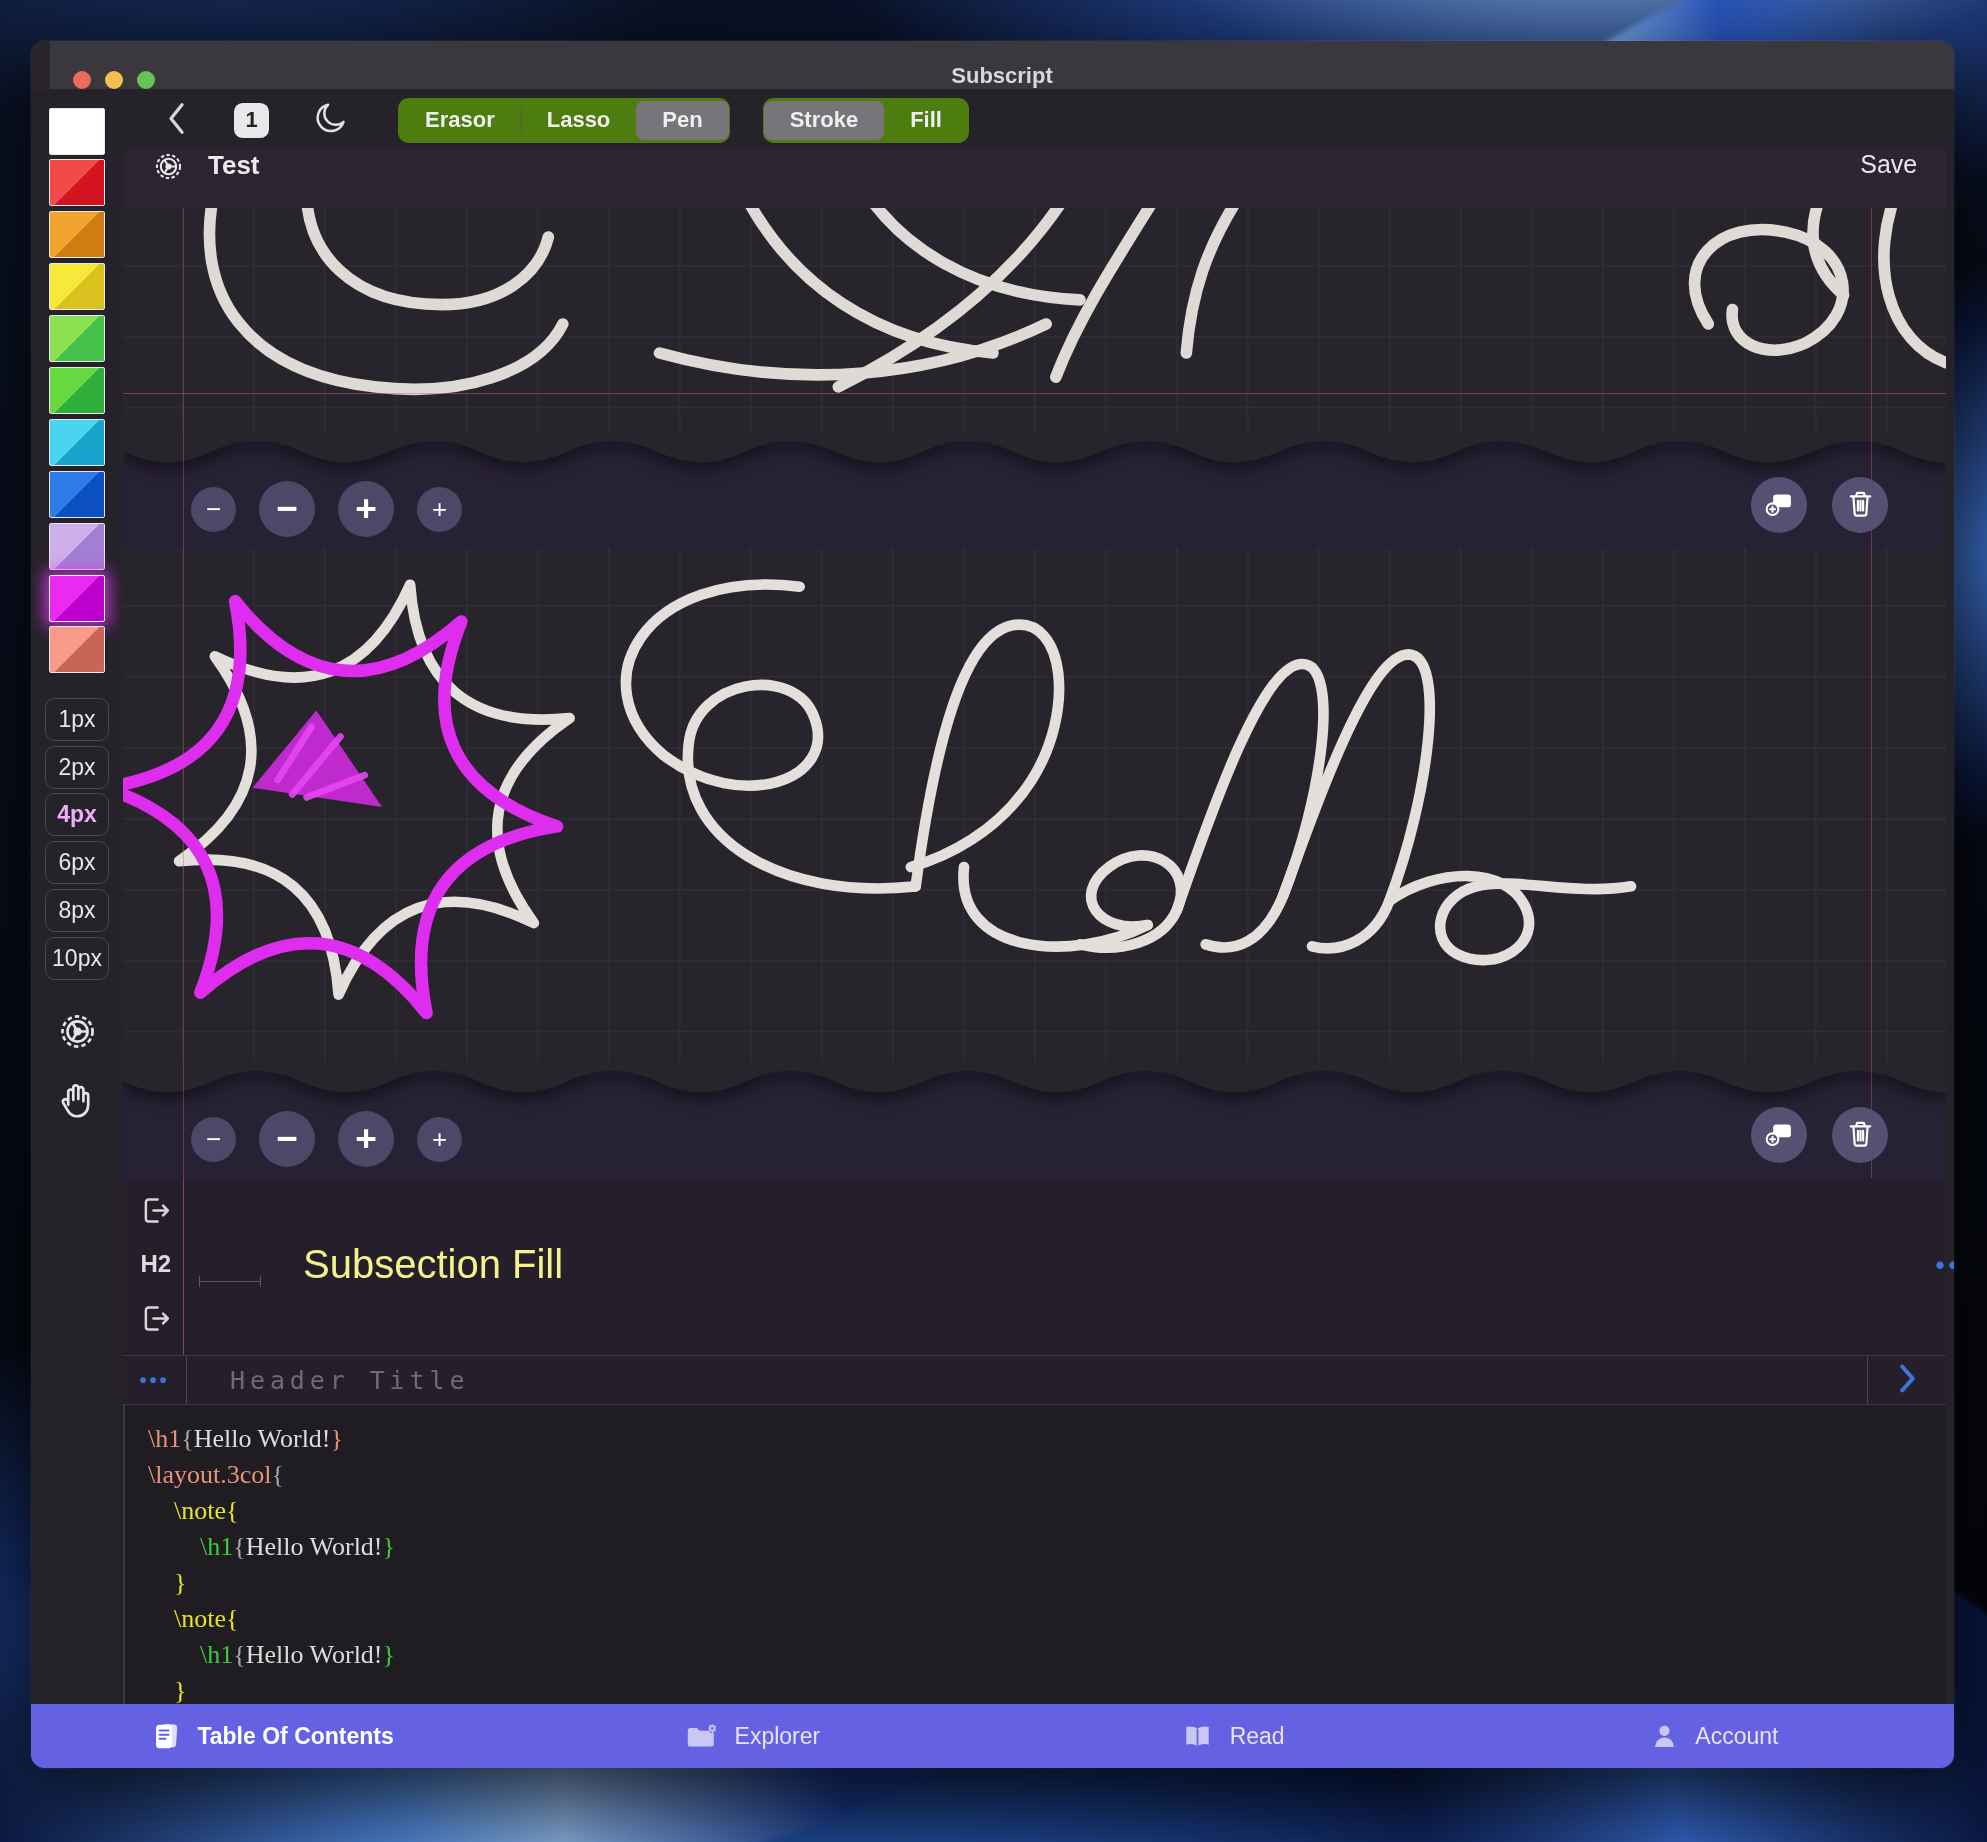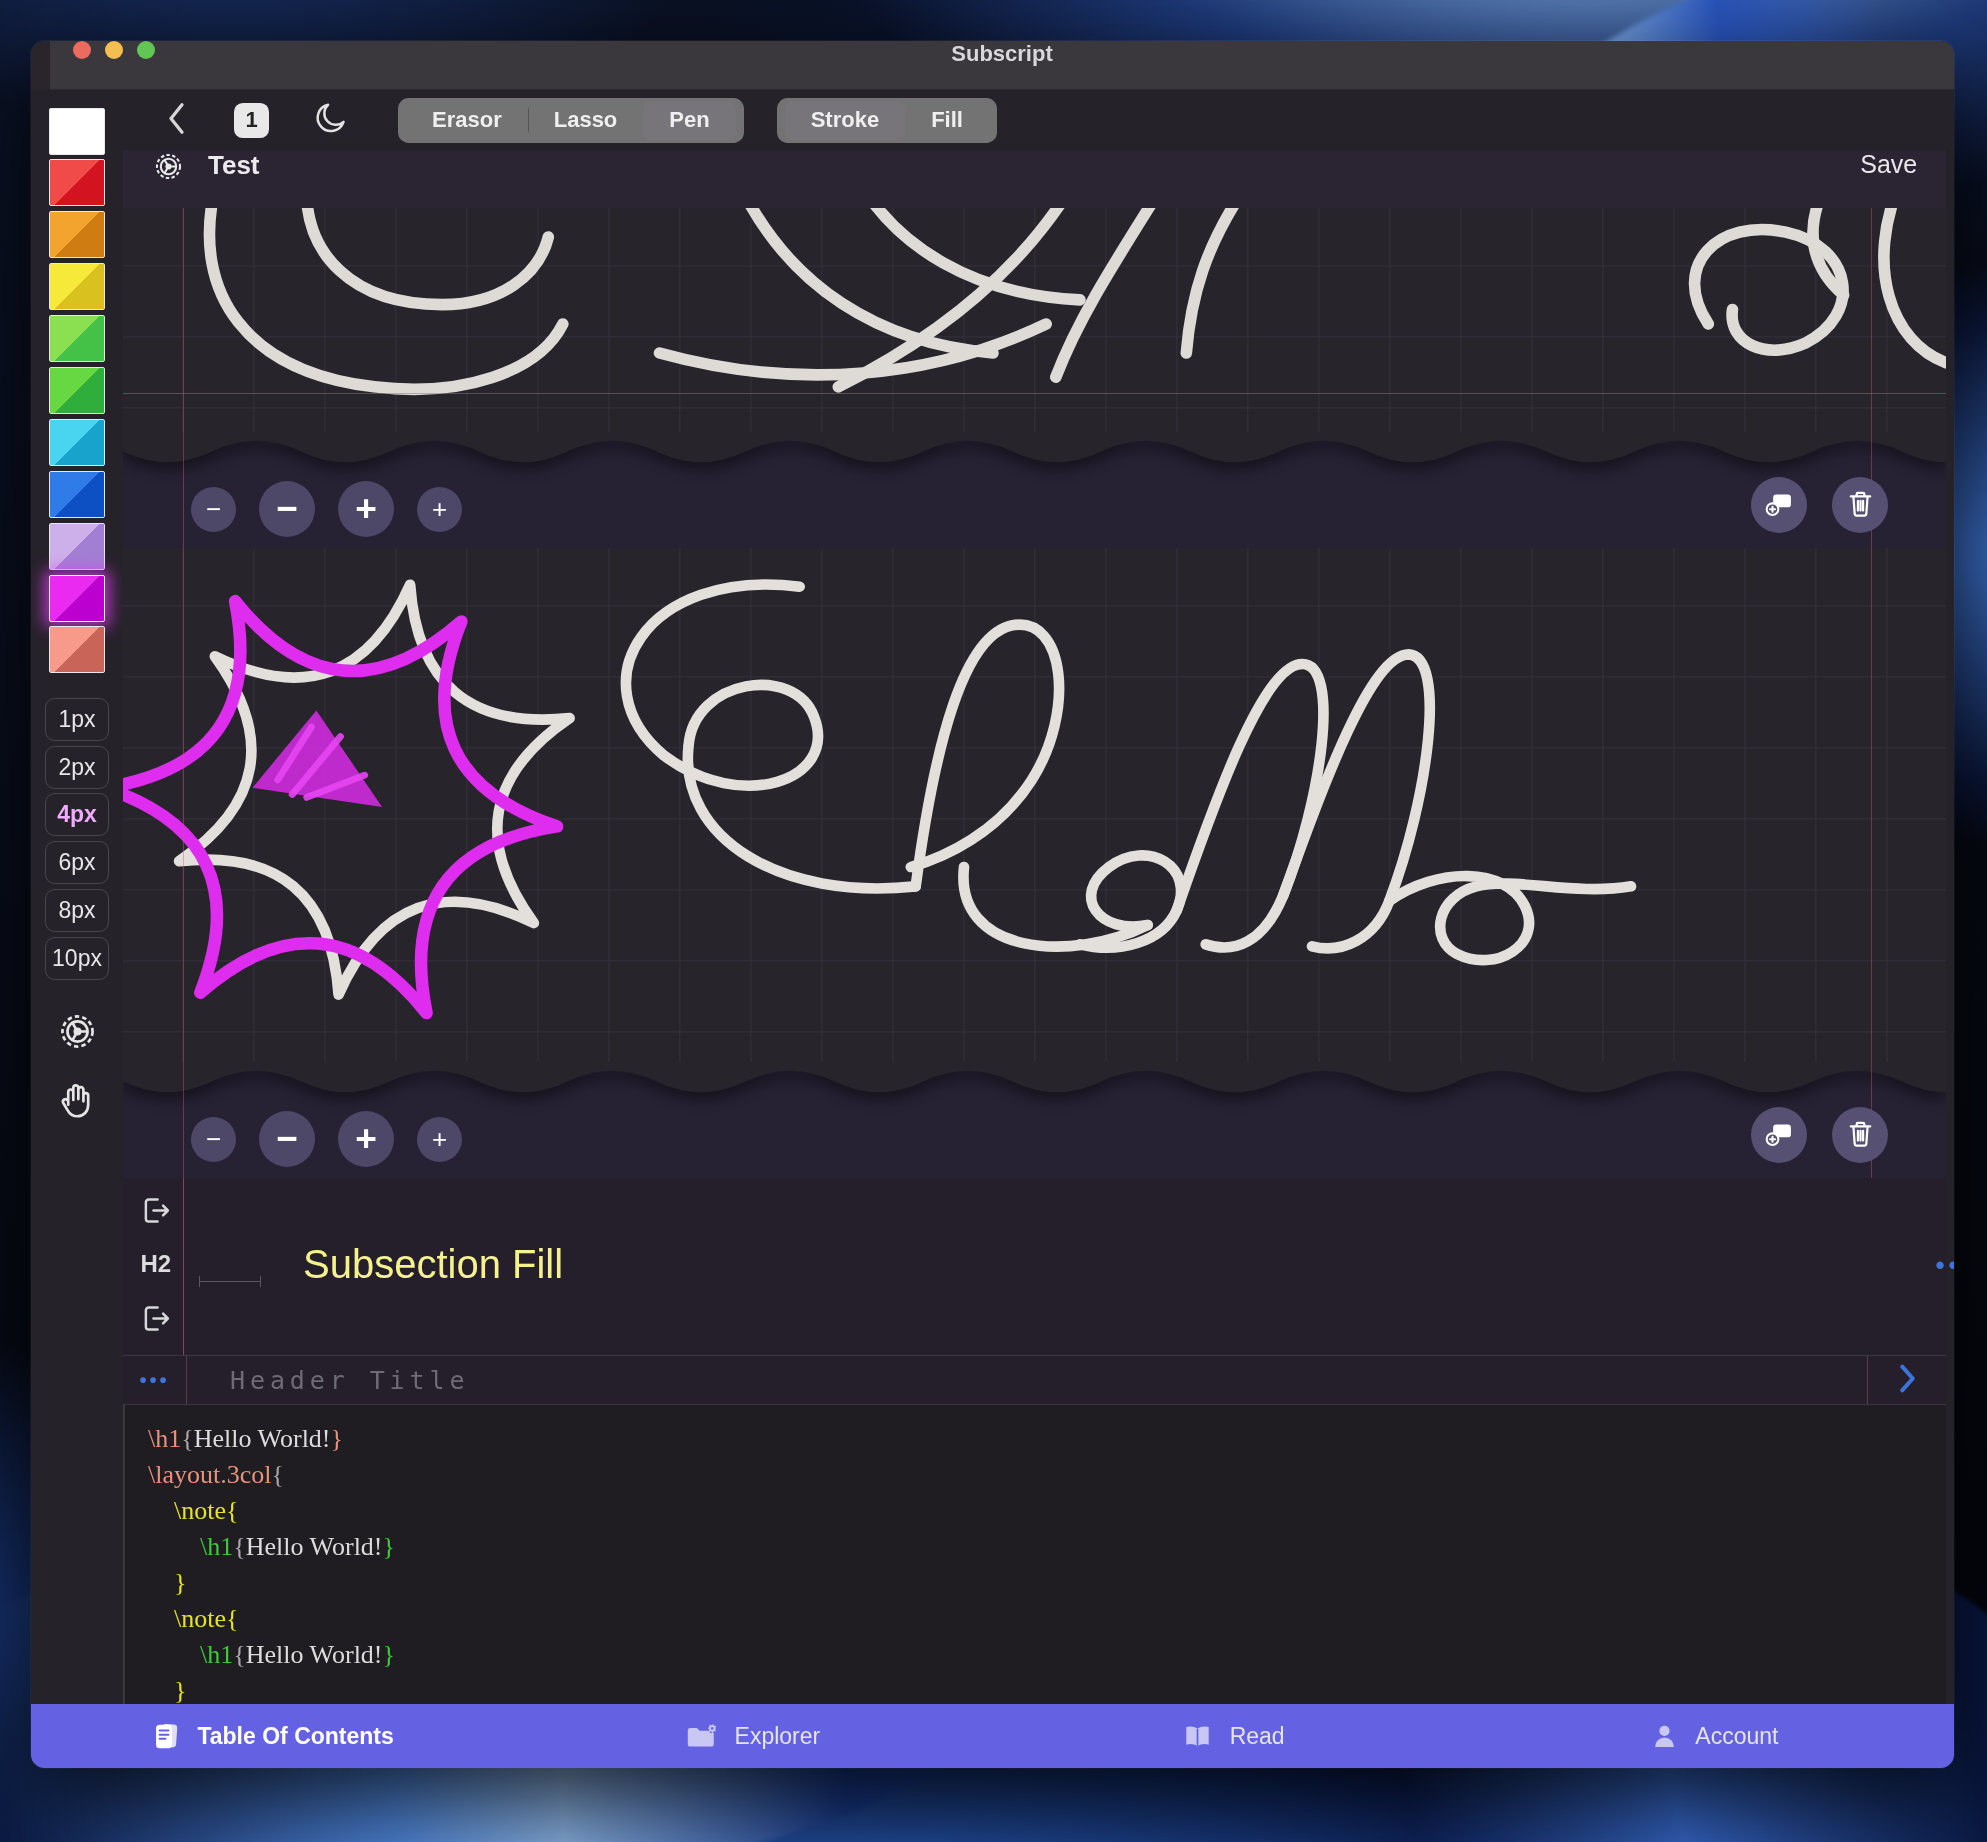--- a/index.html
+++ b/index.html
@@ -26,21 +26,21 @@
   .wp-streak.s3 { right:-58px; bottom:-78px; width:776px; height:408px;
     background:linear-gradient(70deg, transparent 20%, rgba(60,115,220,.85) 50%, rgba(10,25,70,.9) 85%);
     transform:rotate(8deg); border-radius:40%; filter:blur(1.9px); }
 
   
   .window {
     position:absolute; left:31px; top:41px; width:1923px; height:1727px;
     background:#29252b; border-radius:13.6px; overflow:hidden;
     box-shadow:0 34px 87px rgba(0,0,0,.75), 0 0 0 1px rgba(255,255,255,.07);
   }
-  .titlebar { height:49px; background:#3a383d; display:flex; align-items:flex-start; position:relative;
+  .titlebar { height:49px; background:#3a383d; display:flex; align-items:flex-end; position:relative;
     border-bottom:1px solid #2a282c;margin-left:19px; }
   .traffic { display:flex; gap:13.6px; padding-left:23px; }
   .tl { width:18.4px; height:18.4px; border-radius:50%; }
   .tl.close{ background:#ed6a5f; } .tl.min{ background:#f5bf4f; } .tl.zoom{ background:#62c554; }
   .win-title { position:absolute; left:0; right:0; text-align:center; color:#d9d7da; font-size:22px; font-weight:700; }
 
   .win-body { position:absolute; top:49px; left:0; right:0; bottom:64px; display:flex; background:#26222a; }
 
   
   .rail { width:92px; flex:none; display:flex; flex-direction:column; align-items:center; padding-top:17.5px; background:#26222a; }
@@ -54,21 +54,21 @@
   .rail-icon svg { display:block; }
 
   
   .main { flex:1; margin-right:7.8px; display:flex; flex-direction:column; background:#26222a; }
 
   .toolbar { height:60px; flex:none; display:flex; align-items:center; gap:0; }
   .tb-back { margin-left:37px; width:33px; height:33px; display:flex; align-items:center; justify-content:center; }
   .tb-badge { margin-left:41px; width:35px; height:35px; background:#e8e8e8; color:#222; border-radius:8.7px;
     font-size:22px; font-weight:600; display:flex; align-items:center; justify-content:center; }
   .tb-moon { margin-left:43px; width:39px; height:39px; display:flex; align-items:center; justify-content:center; }
-  .seg { margin-left:47px; background:#737373; border-radius:10.7px; display:flex; align-items:center; padding:8px; height:45px; }
+  .seg { margin-left:47px; background:#4d7c0f; border-radius:10.7px; display:flex; align-items:center; padding:1px; height:45px; }
   .seg + .seg { margin-left:33px; }
   .seg-opt { padding:0 26px; height:39px; display:flex; align-items:center; color:#efefef; font-size:22px; font-weight:600; border-radius:7.8px; }
   .seg-opt.active { background:#77747a; }
   .seg-opt.divided { position:relative; }
   .seg-opt.divided::before { content:""; position:absolute; left:0; top:7.8px; bottom:7.8px; width:1px; background:#57545a; }
 
   .doc-header { height:58px; flex:none; background:#2b2533; display:flex; align-items:flex-start; padding:0 29px; }
   .doc-gear { color:#e8e8e8; display:flex; }
   .doc-title { margin-left:23px; color:#eceaec; font-size:26px; font-weight:700; }
   .doc-save { margin-left:auto; color:#e9e7ea; font-size:25px; }

